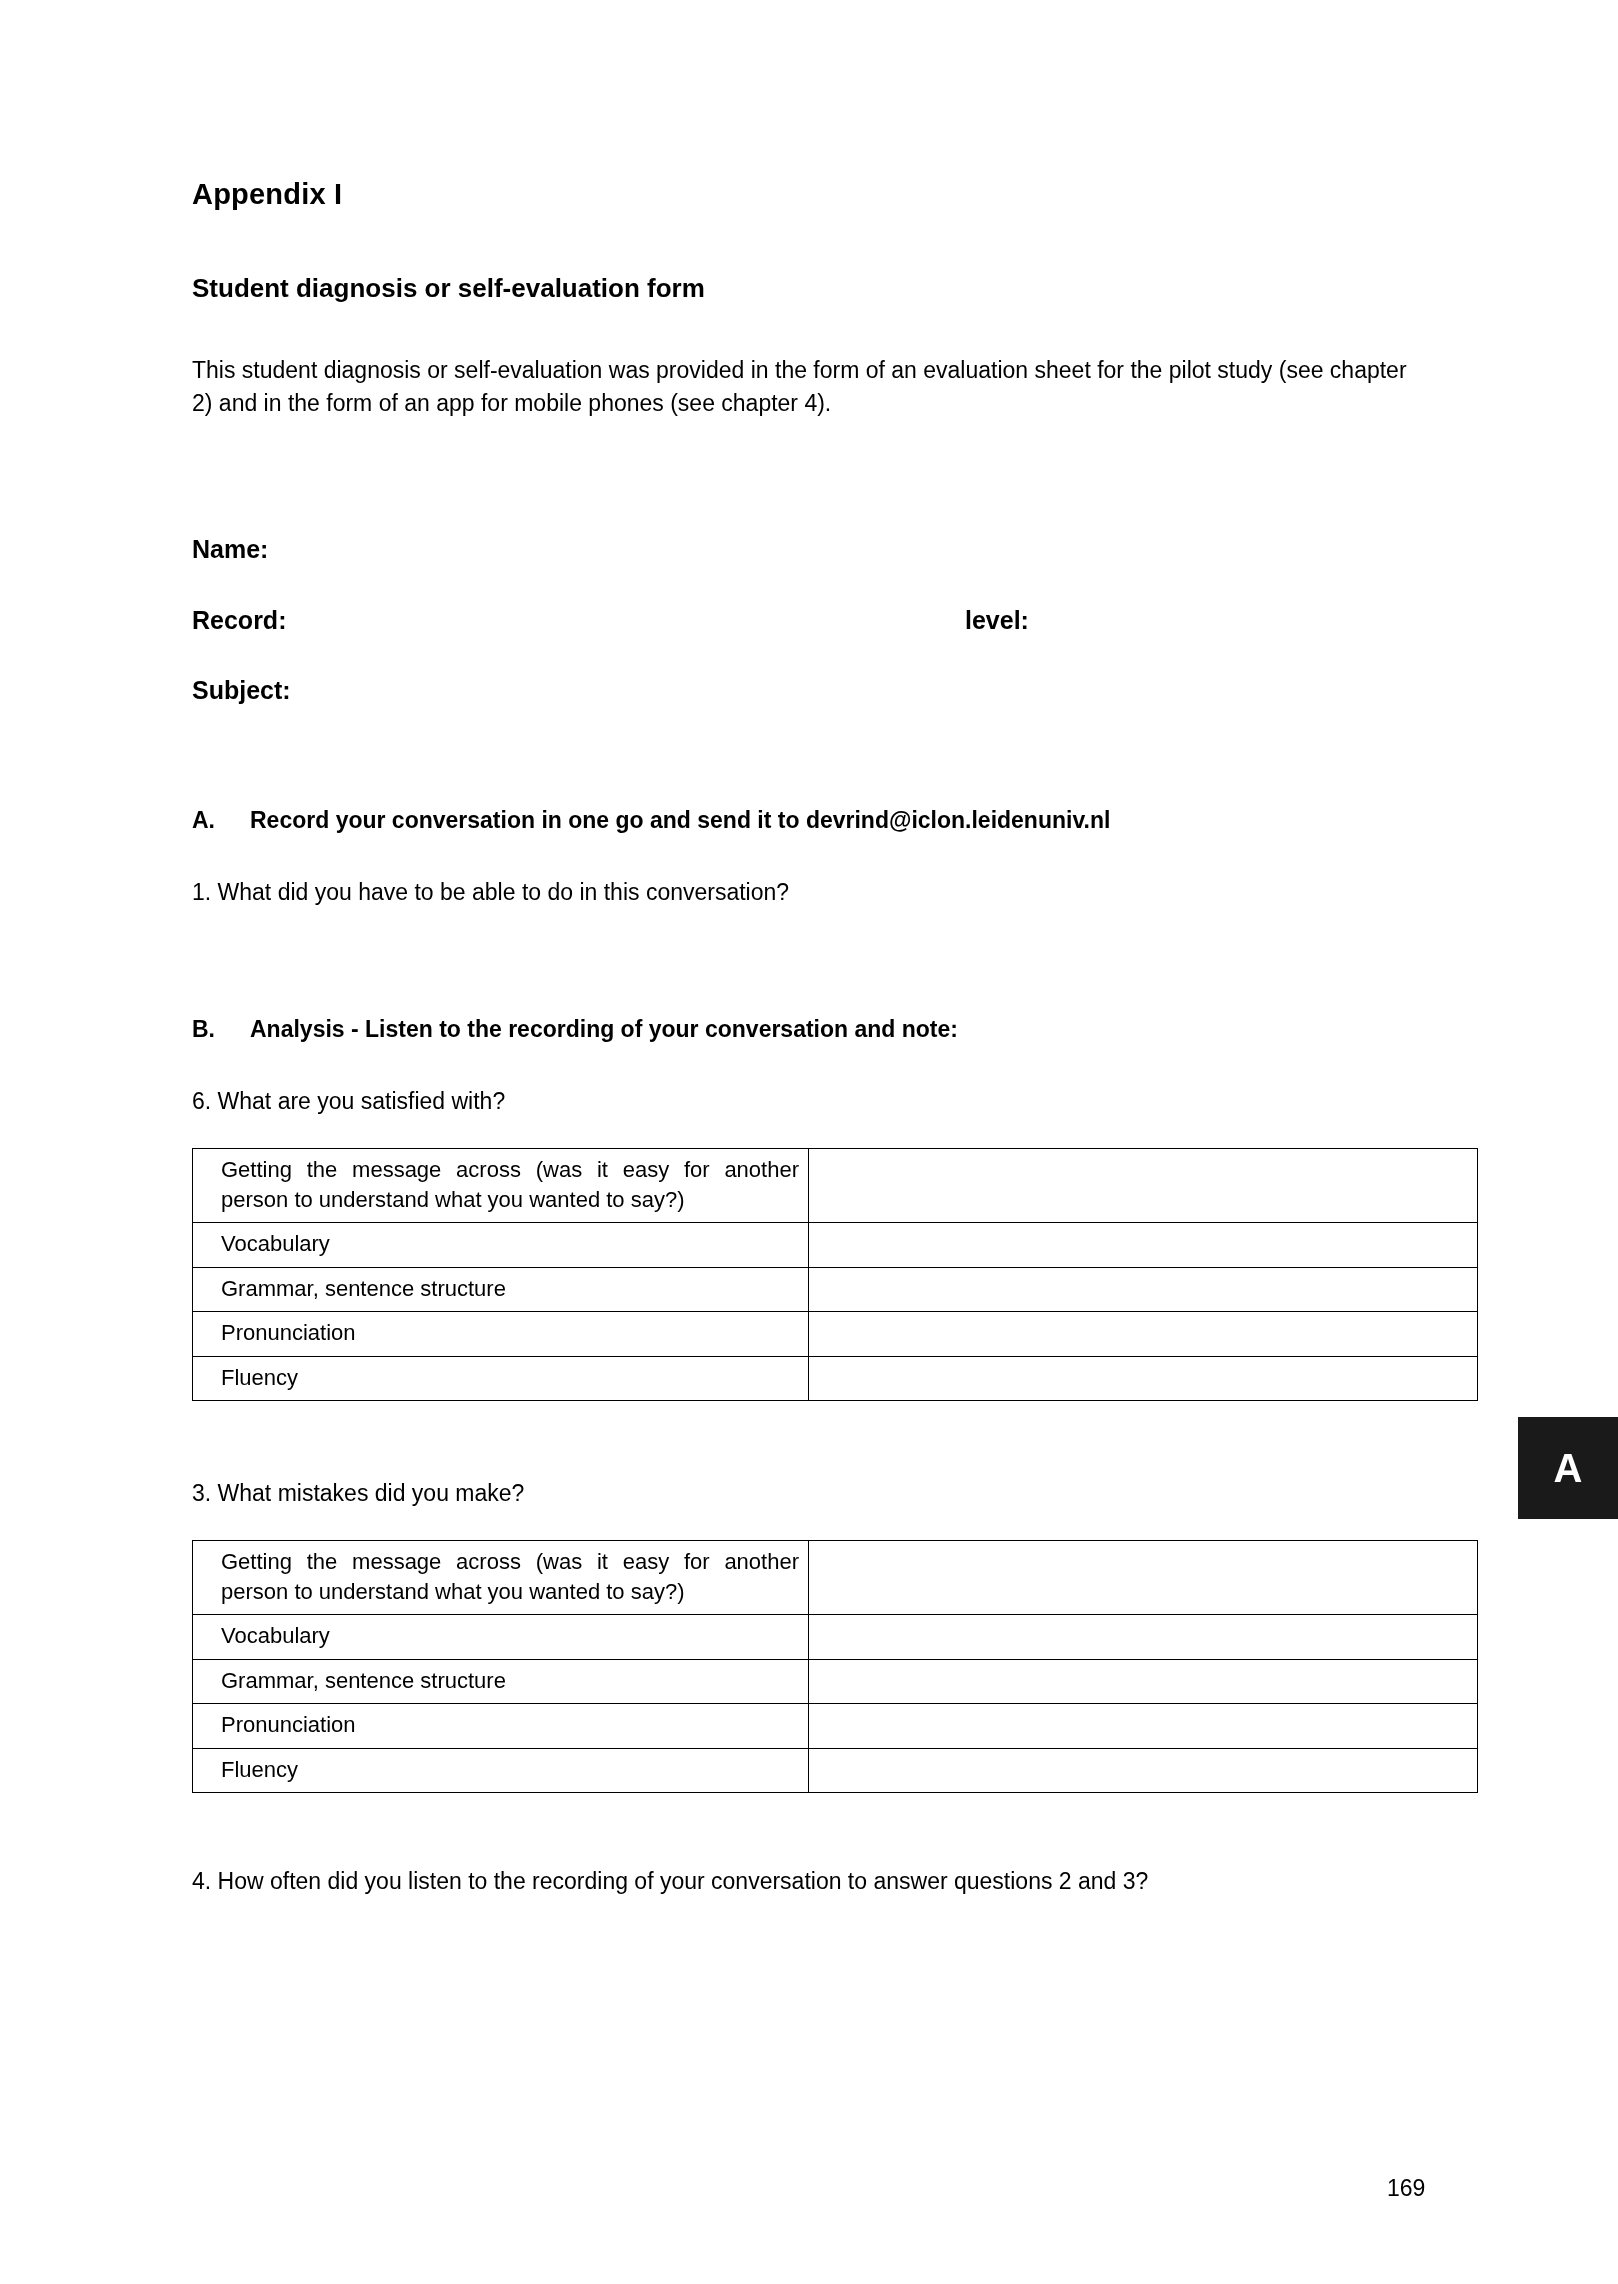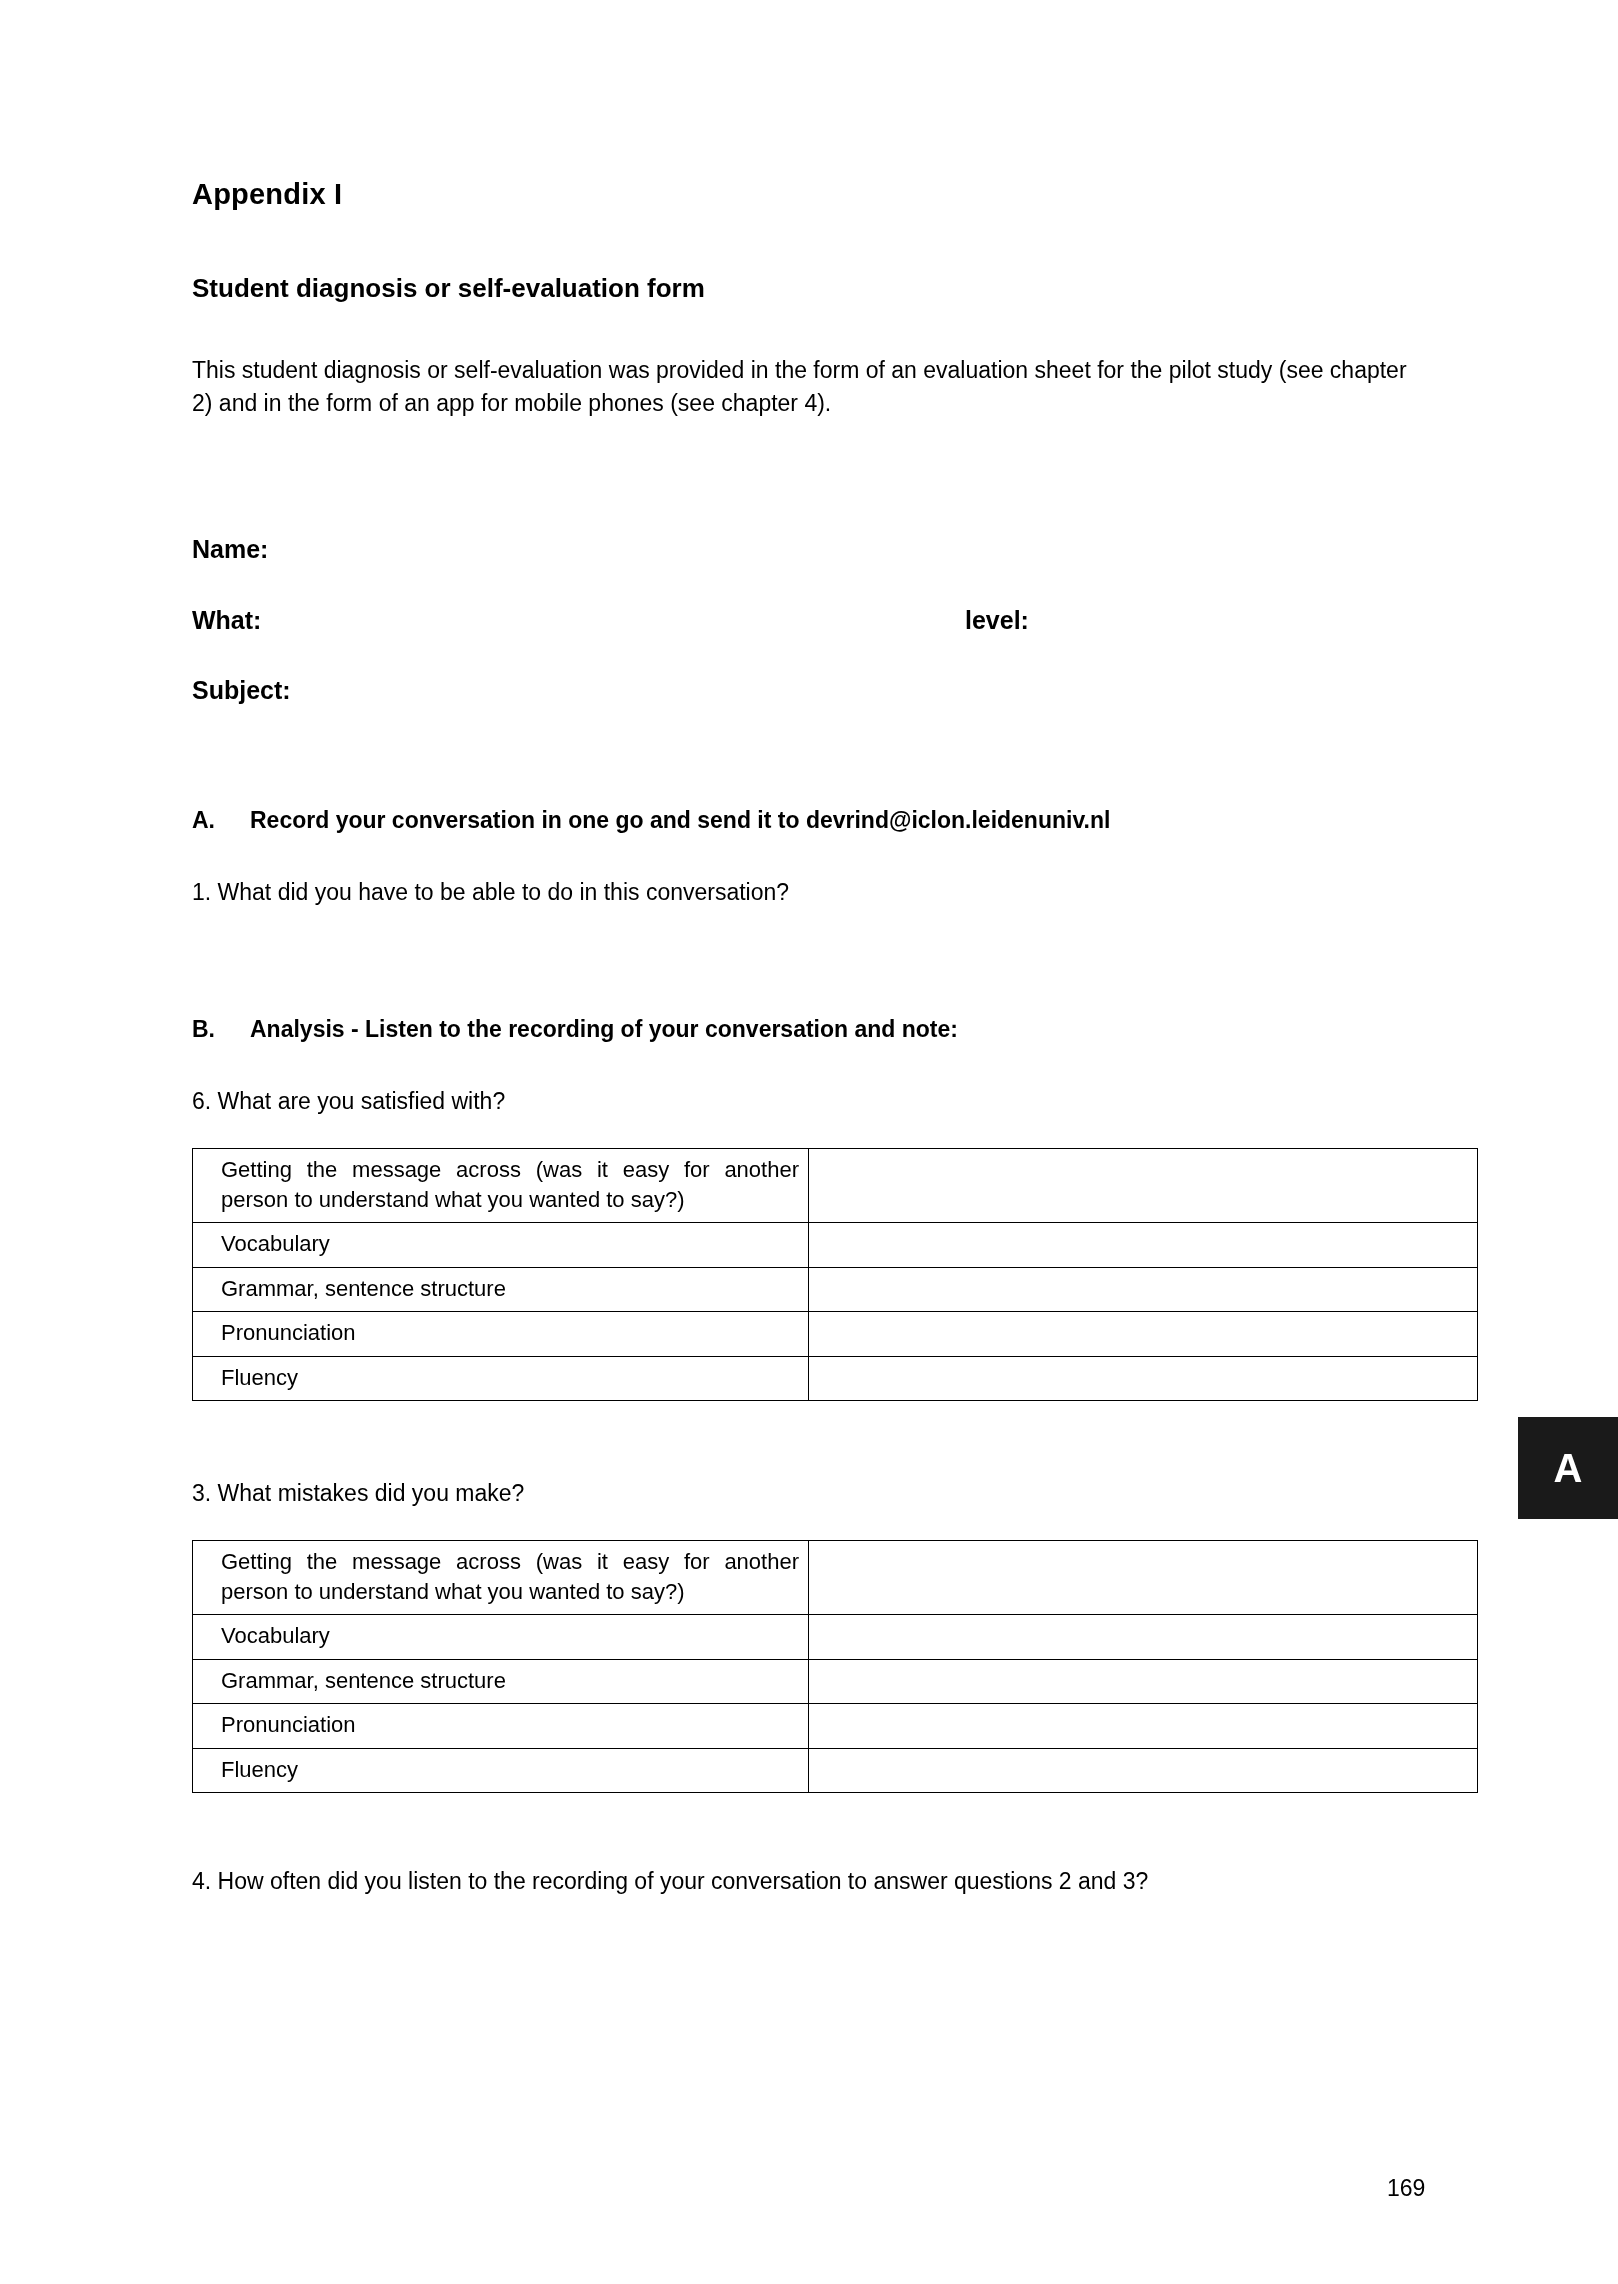--- a/index.html
+++ b/index.html
@@ -145,21 +145,21 @@
 
     <h2 class="form-title">Student diagnosis or self-evaluation form</h2>
 
     <p class="intro">This student diagnosis or self-evaluation was provided in the form of an evaluation sheet for the pilot study (see chapter 2) and in the form of an app for mobile phones (see chapter 4).</p>
 
     <div class="field-line field-name">
       <span>Name:</span>
     </div>
 
     <div class="field-line field-class">
-      <span>What:</span>
+      <span>Record:</span>
       <span class="field-level">level:</span>
     </div>
 
     <div class="field-line field-subject">
       <span>Subject:</span>
     </div>
 
     <div class="section-head">
       <span class="marker">A.</span>
       <span>Record your conversation in one go and send it to devrind@iclon.leidenuniv.nl</span>

